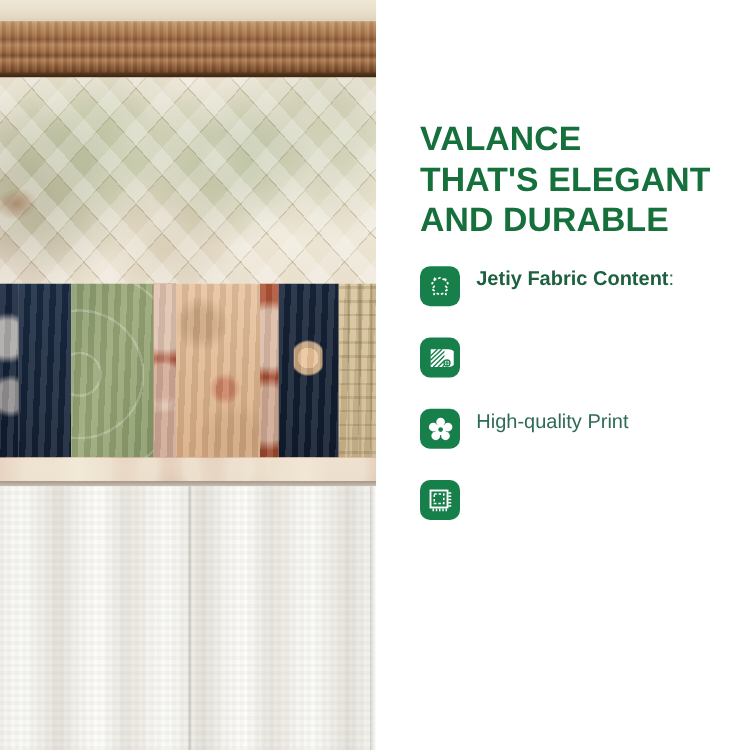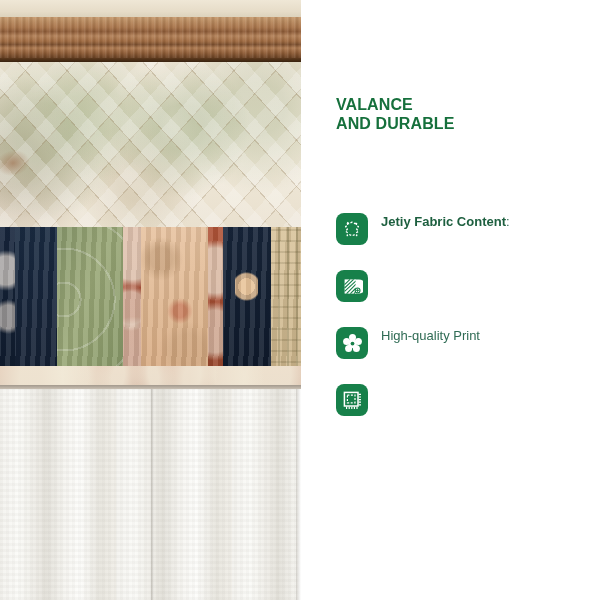--- a/index.html
+++ b/index.html
@@ -121,30 +121,30 @@
         background:repeating-linear-gradient(0deg,rgba(150,145,135,.06) 0 3px,transparent 3px 6px),
                    repeating-linear-gradient(90deg,rgba(150,145,135,.05) 0 3px,transparent 3px 6px);}
   .panel-split{position:absolute;left:151px;top:389px;width:3px;height:211px;
         background:linear-gradient(90deg,rgba(120,115,105,.35),rgba(255,255,255,.1));}
   .photo-right-edge{position:absolute;left:296px;top:389px;width:5px;height:211px;
         background:linear-gradient(90deg,rgba(140,135,125,.30),#ffffff);}
 
   
   .content{position:absolute;left:301px;top:0;width:299px;height:600px;background:#fff;}
   .headline{position:absolute;left:35px;top:95px;width:252px;
-        color:#16703c;font-weight:bold;font-size:16px;line-height:1.21;
+        color:#16703c;font-weight:bold;font-size:27px;line-height:1.21;
         letter-spacing:.1px;text-transform:uppercase;}
   .headline div{white-space:nowrap;}
 
   .features{position:absolute;left:35px;top:213px;width:250px;}
   .feature{display:flex;align-items:flex-start;margin-bottom:25px;}
   .badge{flex:0 0 auto;width:32px;height:32px;border-radius:8px;background:#17804a;
         display:flex;align-items:center;justify-content:center;margin-right:13px;}
   .badge svg{display:block;}
-  .ftext{color:#2f6b54;font-size:13px;line-height:1.26;padding-top:1px;}
+  .ftext{color:#2f6b54;font-size:16px;line-height:1.26;padding-top:1px;}
   .ftext b{color:#1d5f3f;font-weight:bold;}
 </style>
 </head>
 <body>
 
 <div class="canvas">
 
   <div class="photo">
     <div class="wall"></div>
     <div class="wood"></div>
@@ -172,20 +172,21 @@
 
     <div class="curtain"></div>
     <div class="panel-split"></div>
     <div class="photo-right-edge"></div>
   </div>
 
   <div class="content">
 
     <div class="headline">
       <div>VALANCE</div>
+      <div>THAT'S ELEGANT</div>
       <div>AND DURABLE</div>
     </div>
 
     <div class="features">
 
       <div class="feature">
         <span class="badge">
           <svg width="20" height="20" viewBox="0 0 20 20">
             <path d="M5.2 3.4 7 4.6 10 3.2 13 4.6 14.8 3.4 14.2 6.2 16.4 7.6 14.6 10 16.4 12.4 14.2 13.8 14.8 16.6 13 15.4 10 16.8 7 15.4 5.2 16.6 5.8 13.8 3.6 12.4 5.4 10 3.6 7.6 5.8 6.2Z" fill="none" stroke="#ffffff" stroke-width="1.3" stroke-dasharray="2.2 1.6" stroke-linejoin="round"></path>
           </svg>

